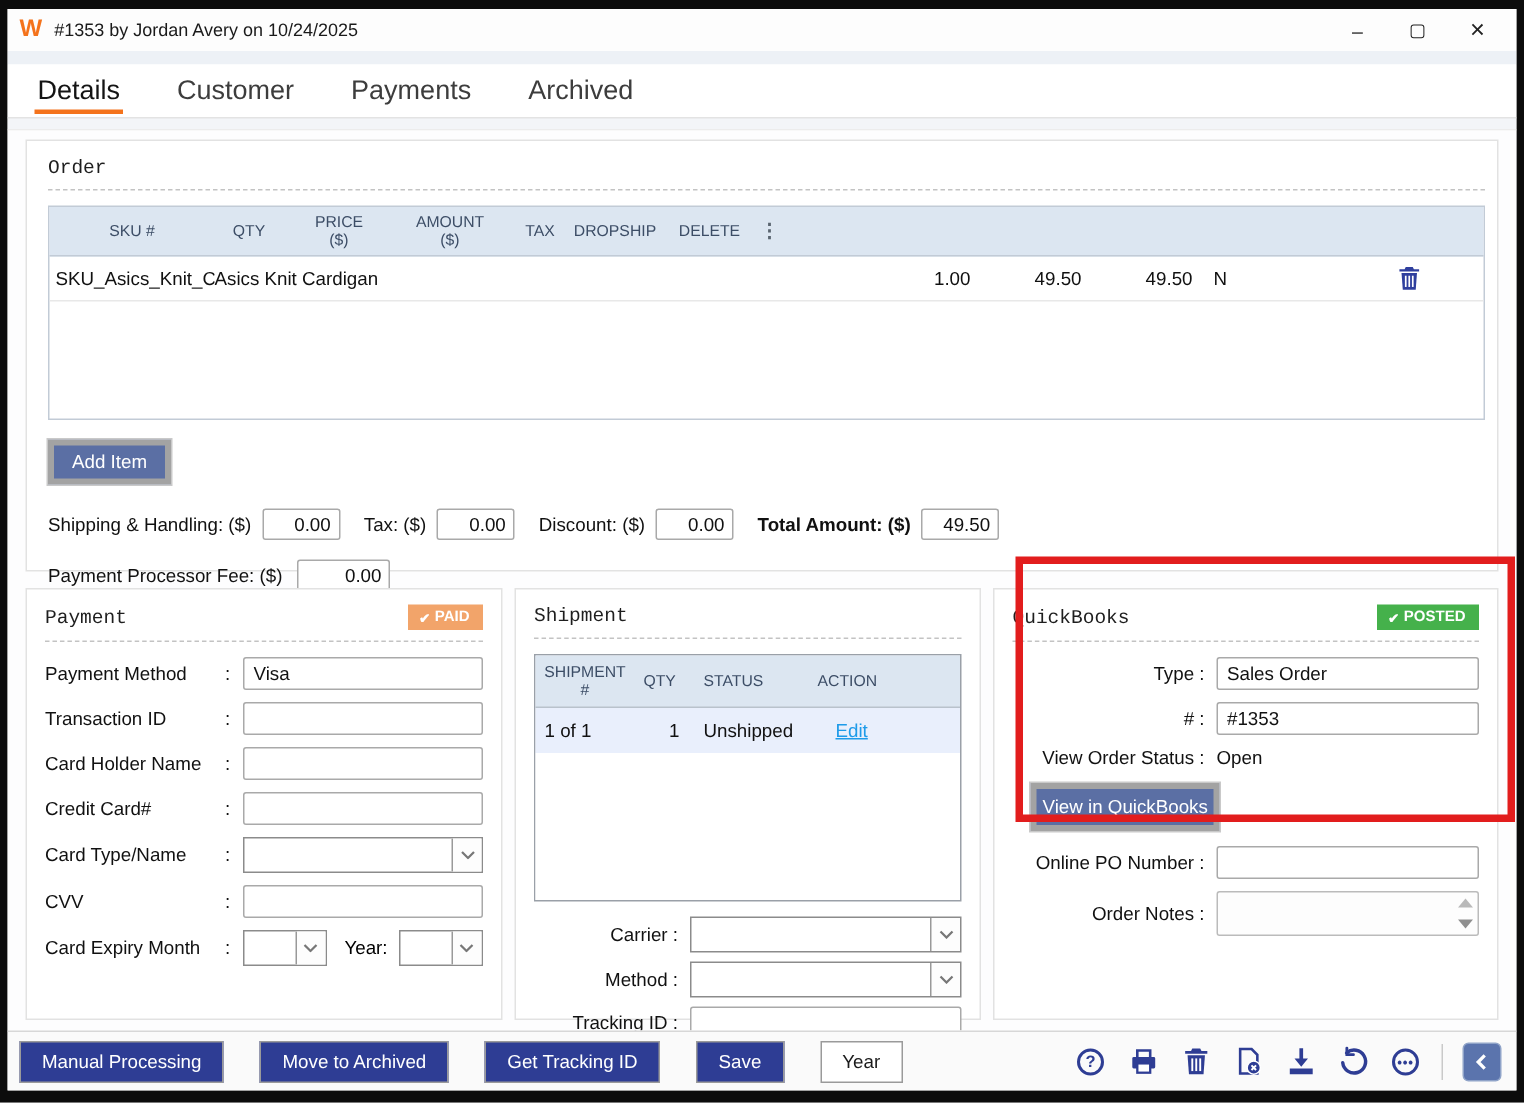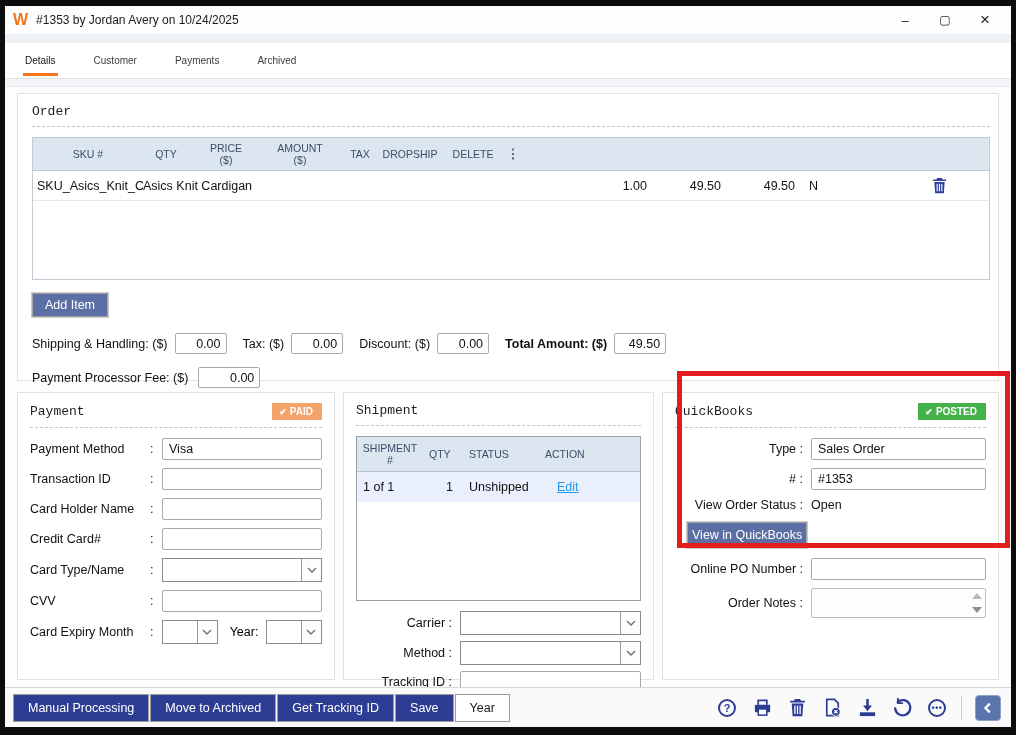--- a/index.html
+++ b/index.html
@@ -19,21 +19,21 @@
   .win-controls{ margin-left:auto; display:flex; align-items:center; }
   .win-btn{ width:40px; height:26px; display:flex; align-items:center; justify-content:center;
     font-size:13px; color:#222; cursor:default; }
   .win-btn.max{ font-size:12px; }
   .win-btn.close{ font-size:17px; }
 
   .sub-strip{ height:9px; background:#edf1f6; flex:none; }
 
   
   .tabsbar{ height:35px; background:#fff; display:flex; align-items:stretch; padding-left:18px; gap:34px; flex:none; }
-  .tab{ position:relative; display:flex; align-items:center; font-size:10px; color:#3d3d3d; padding:0 2px; }
+  .tab{ position:relative; display:flex; align-items:center; font-size:18px; color:#3d3d3d; padding:0 2px; }
   .tab.active{ color:#141414; }
   .tab.active::after{ content:""; position:absolute; left:0; right:0; bottom:2px; height:3px; background:#f4731c; }
   .tabs-gap{ height:9px; background:#f3f5f8; border-top:1px solid #e3e3e3; border-bottom:1px solid #ececec; flex:none; }
 
   
   .content{ flex:1; background:#fdfdfe; padding:6px 12px 0 12px; overflow:hidden; }
 
   .panel{ background:#fff; border:1px solid #e2e2e2; }
   .panel-head{ display:flex; align-items:center; justify-content:space-between; }
   .panel-title{ font-size:13px; color:#1e1e1e;font-family:Liberation Mono, monospace; }
@@ -62,21 +62,21 @@
   .c-tax{ width:40px; padding-left:6px; }
   .c-drop{ width:66px; }
   .c-del{ width:60px; justify-content:center; text-align:center; }
   .c-dots{ width:20px; }
   .ot-head .c-qty,.ot-head .c-price,.ot-head .c-amount{ align-items:center; }
   .ot-row .c-qty,.ot-row .c-price,.ot-row .c-amount{ display:flex; align-items:center; padding-right:8px; }
   .ot-row .c-sku{ padding-left:4px; }
   .ot-row .c-del{ display:flex; align-items:center; }
   .dots-icon{ font-size:13px; font-weight:bold; color:#5a6570; }
 
-  .btn-steel{ background:#5b6fa4; color:#fff; border:1px solid #a3a3a3; outline:1px solid #c9c9c9;
+  .btn-steel{ background:#5b6fa4; color:#fff; border:4px solid #a3a3a3; outline:1px solid #c9c9c9;
      font-size:12.5px; padding:4px 12px; font-family:inherit; }
   .add-item{ margin-top:13px; }
 
   .totals{ display:flex; align-items:center; margin-top:16px; gap:8px; font-size:12.5px; color:#111; flex-wrap:nowrap; }
   .totals .grp{ display:flex; align-items:center; gap:7px; margin-right:8px; }
   .totals .bold{ font-weight:bold; }
   input.num{ width:52px; height:21px; border:1px solid #a9a9a9; border-radius:2px; text-align:right;
      font-size:12.5px; padding:0 5px; font-family:inherit; color:#111; }
   .fee-row{ display:flex; align-items:center; gap:10px; margin-top:13px; font-size:12.5px; color:#111; }
   .fee-row input.num{ width:62px; }
@@ -122,21 +122,21 @@
   .qb-label{ width:128px; text-align:right; font-size:12.5px; color:#111; margin-right:8px; flex:none; }
   .qb-value{ font-size:12.5px; color:#111; }
   .qb-btn{ margin:2px 0 10px 12px; padding:5px 4px; }
   .notes-box{ flex:1; height:30px; border:1px solid #bbb; border-radius:2px; background:#fdfdfd; display:flex; }
   .notes-area{ flex:1; }
   .notes-scroll{ width:16px; display:flex; flex-direction:column; align-items:center; justify-content:space-between; padding:4px 0; }
   .tri-up{ width:0; height:0; border-left:5px solid transparent; border-right:5px solid transparent; border-bottom:6px solid #b9b9b9; }
   .tri-down{ width:0; height:0; border-left:5px solid transparent; border-right:5px solid transparent; border-top:6px solid #8f8f8f; }
 
   
-  .footer{ height:40px; flex:none; background:#fafafa; border-top:1px solid #d7d7d7; display:flex; align-items:center; padding:0 10px 0 8px; gap:1px; }
+  .footer{ height:40px; flex:none; background:#fafafa; border-top:1px solid #d7d7d7; display:flex; align-items:center; padding:0 10px 0 8px; gap:24px; }
   .btn-navy{ background:#2e3d94; color:#fff; border:1px solid #9a9a9a; font-size:12.5px; padding:6px 14px; font-family:inherit; }
   .btn-plain{ background:#fff; color:#1a1a1a; border:1px solid #9a9a9a; font-size:12.5px; padding:6px 14px; font-family:inherit; }
   .foot-icons{ margin-left:auto; display:flex; align-items:center; gap:13px; }
   .icon-btn{ width:22px; height:22px; display:flex; align-items:center; justify-content:center; cursor:pointer; }
   .circle-icon{ width:18px; height:18px; border:2px solid #2e3d94; border-radius:50%; color:#2e3d94;
      font-weight:bold; font-size:11px; display:flex; align-items:center; justify-content:center; }
   .circle-icon.more{ font-size:9px; letter-spacing:0.5px; }
   .vsep{ width:1px; height:24px; background:#c9c9c9; }
   .collapse-btn{ width:26px; height:26px; background:#5b74ad; border:1px solid #8fa3c8; border-radius:4px;
      display:flex; align-items:center; justify-content:center; }

